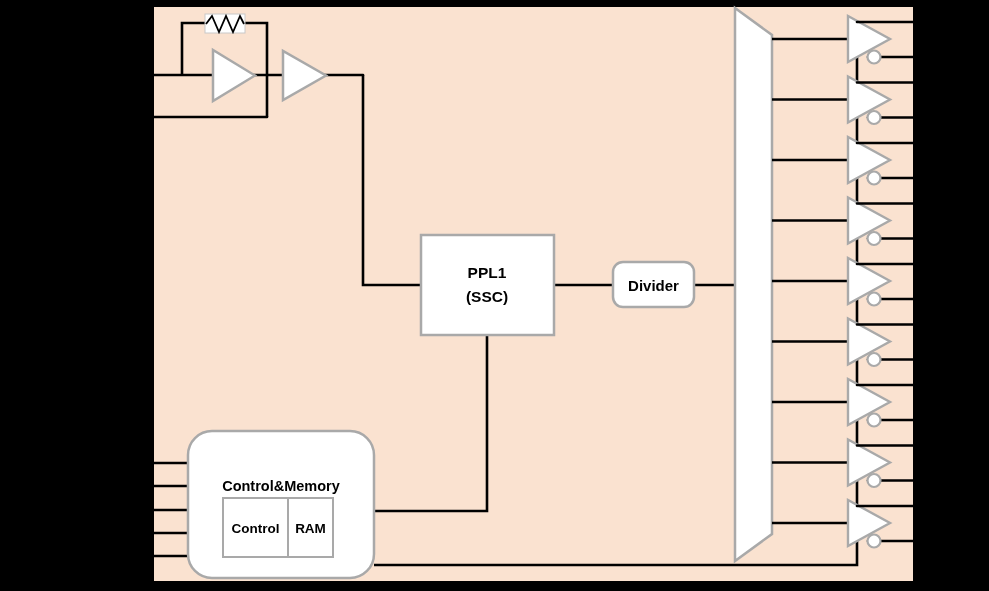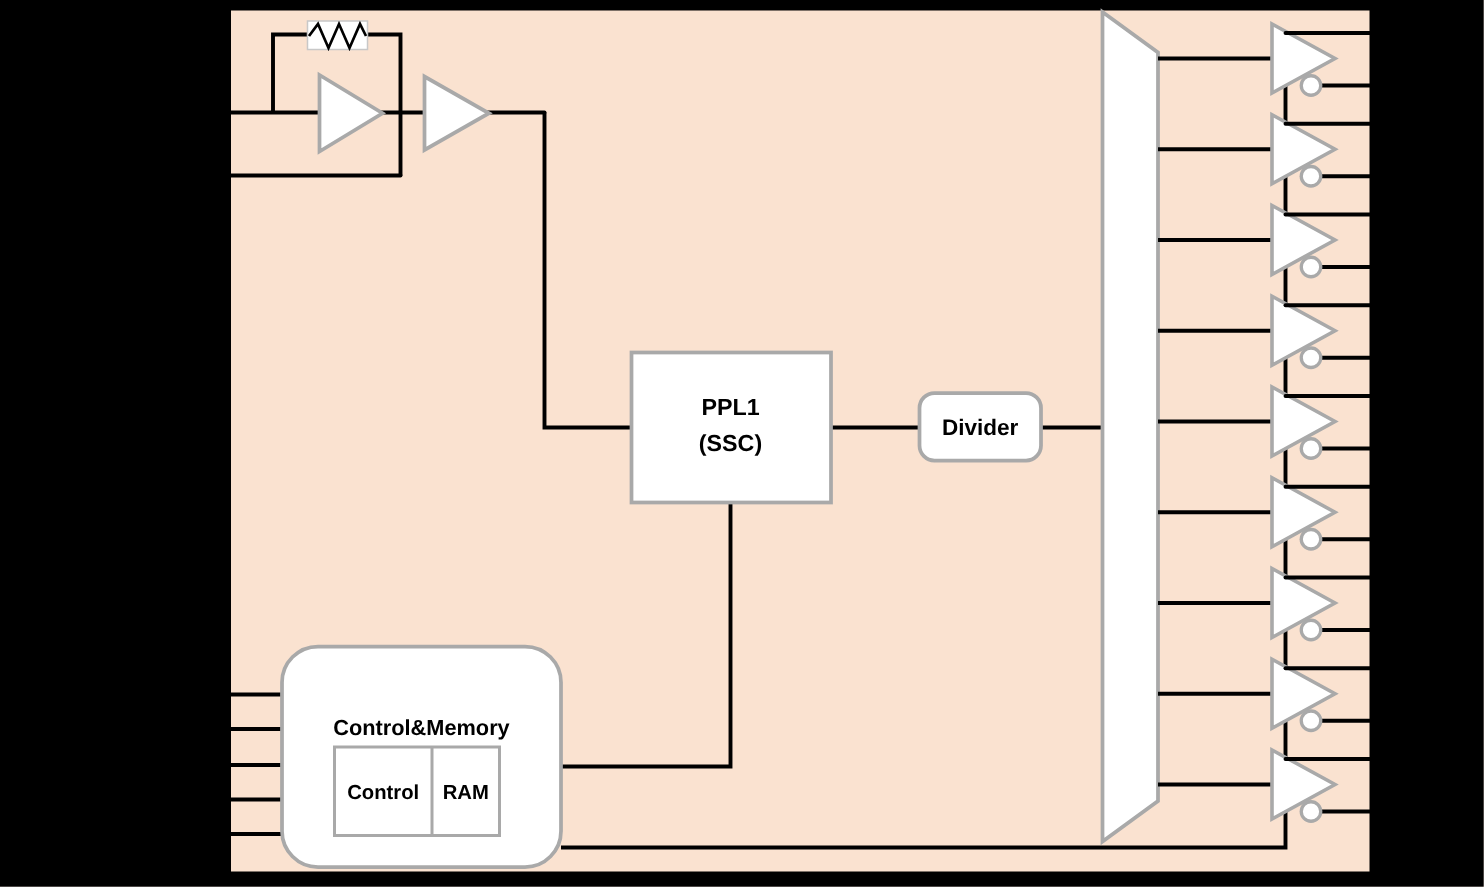--- a/index.html
+++ b/index.html
@@ -1,16 +1,16 @@
 <!DOCTYPE html>
 <html><head>
 <meta charset="utf-8">
 <style>
   html,body{margin:0;padding:0;background:#000;}
-  .stage{position:relative;width:989px;height:591px;background:#a3a3a3;overflow:hidden;
+  .stage{position:relative;width:989px;height:591px;background:#fef9c3;overflow:hidden;
          font-family:"Liberation Sans","DejaVu Sans",sans-serif;}
   svg{display:block;}
   text{font-family:"Liberation Sans","DejaVu Sans",sans-serif;font-weight:bold;fill:#000;}
   .t-pll{font-size:15.5px;}
   .t-div{font-size:15px;}
   .t-cm{font-size:14.5px;}
   .t-sub{font-size:13.5px;}
 </style>
 </head>
 <body>

